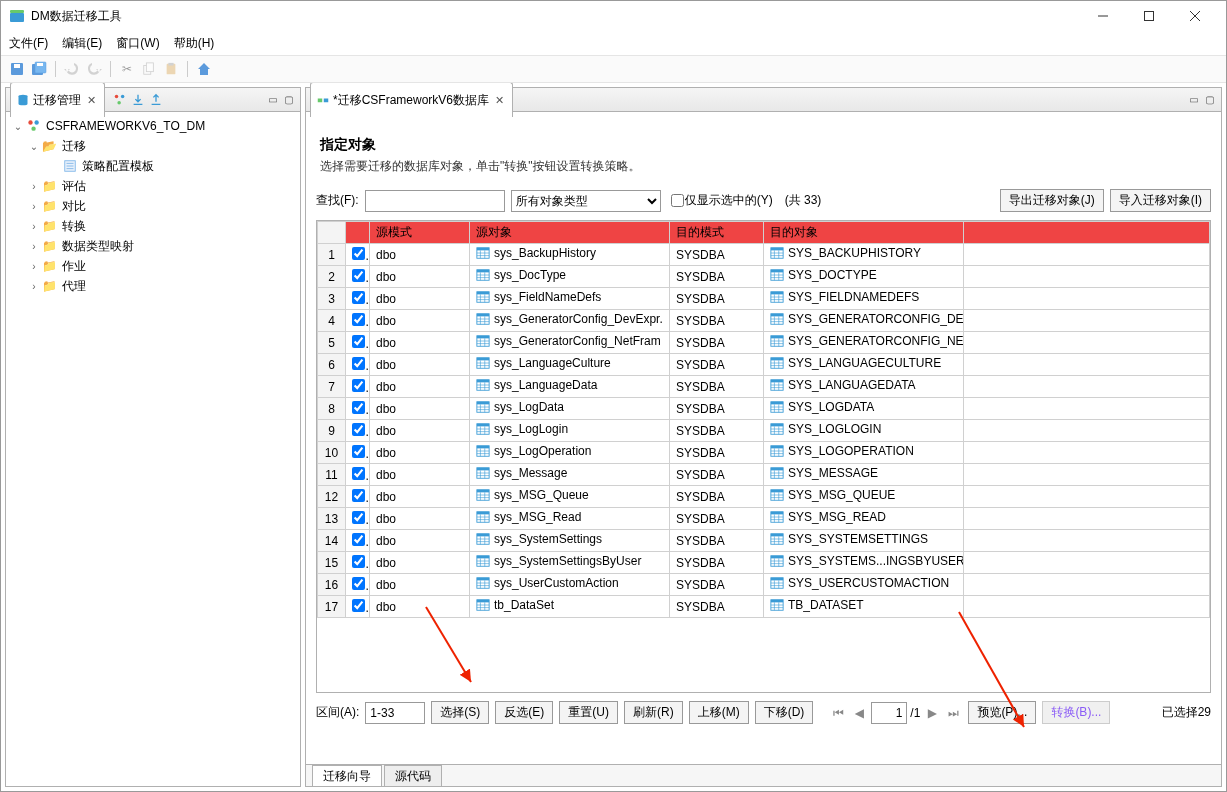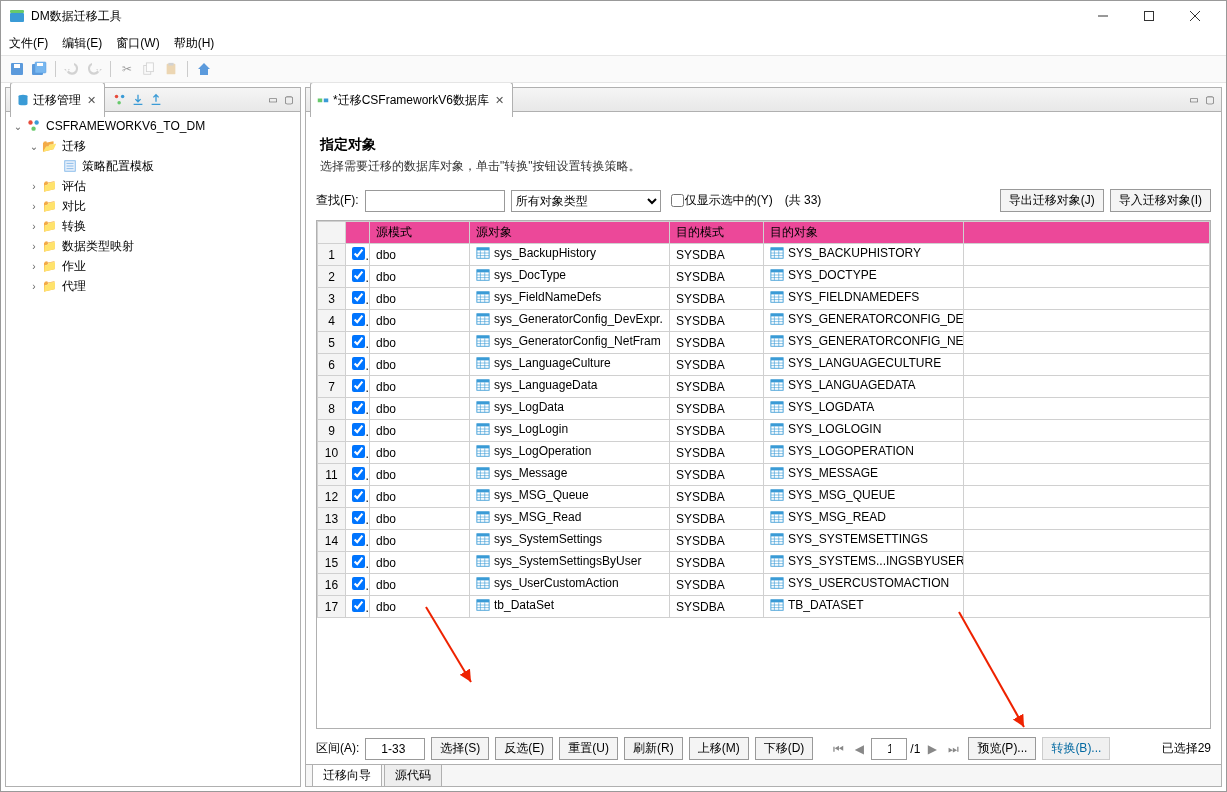--- a/index.html
+++ b/index.html
@@ -34,43 +34,43 @@
 .indent2 { padding-left: 40px; }
 .right-body { flex:1; display:flex; flex-direction:column; overflow:hidden; }
 .section-title { font-weight:bold; font-size:14px; padding: 24px 14px 4px; }
 .section-desc { padding: 0 14px 10px; color:#333; }
 .search-row { display:flex; align-items:center; padding: 4px 10px; gap:6px; }
 .search-row input[type=text] { width:140px; height:22px; border:1px solid #999; padding:0 4px; }
 .search-row select { width:150px; height:22px; border:1px solid #999; background:#fff; }
 .search-row .ck { display:flex; align-items:center; gap:1px; margin-left:4px; }
 .search-row .count { margin-left:6px; }
 .btn { height:23px; padding:0 8px; border:1px solid #999; background:#f4f4f4; cursor:pointer; display:flex; align-items:center; }
-.btn.disabled { background:#f0f0f0; color:#0369a1; border-color:#ccc; cursor:default; }
+.btn.disabled { background:#f0f0f0; color:#8b5cf6; border-color:#ccc; cursor:default; }
 .btn.primary { border-color:#2d7dd2; }
 .table-wrap { flex:1; border:1px solid #b0b0b0; margin:4px 10px; overflow:hidden; position:relative; }
 .table-scroll { position:absolute; inset:0; overflow:auto; }
 table { border-collapse:collapse; width:100%; table-layout:fixed; }
 th, td { border:1px solid #d0d0d0; height:22px; padding:0 6px; text-align:left; overflow:hidden; white-space:nowrap; text-overflow:ellipsis; }
-th { background:#ec4899; font-weight:normal; position:sticky; top:0; }
+th { background:#ef4444; font-weight:normal; position:sticky; top:0; }
 .col-num { width:28px; text-align:center; background:#f4f4f4; }
 .col-chk { width:24px; text-align:center; }
 .col-src-schema { width:100px; }
 .col-src-obj { width:200px; }
 .col-dst-schema { width:94px; }
 .col-dst-obj { width:200px; }
 .cell-icon { display:inline-flex; align-items:center; gap:4px; }
 .tbl-ico { width:14px; height:14px; }
 .bottom-ctrl { display:flex; align-items:center; padding:4px 10px; gap:6px; }
-.bottom-ctrl input { width:60px; height:22px; border:1px solid #999; padding:0 15px; }
+.bottom-ctrl input { width:60px; height:22px; border:1px solid #999; padding:0 4px; }
 .pager { display:flex; align-items:center; gap:3px; margin-left:10px; }
 .pager .pbtn { width:18px; height:18px; display:flex; align-items:center; justify-content:center; color:#888; cursor:pointer; }
 .pager input { width:36px; text-align:right; }
 .sel-count { margin-left:auto; }
 .nav-row { display:flex; justify-content:flex-end; padding:10px 20px; gap:8px; }
-.bottom-tabs { height:22px; border-top:1px solid #b0b0b0; display:flex; align-items:flex-end; padding-left:6px; gap:2px; background:#f6f6f6; }
+.bottom-tabs { height:22px; border-top:1px solid #b0b0b0; display:flex; align-items:center; padding-left:6px; gap:2px; background:#f6f6f6;margin-top:36px; }
 .bottom-tabs .bt { padding:2px 10px; border:1px solid #b0b0b0; border-bottom:none; background:#fff; font-size:12px; cursor:pointer; }
 .bottom-tabs .bt.inactive { background:#eee;font-family:Liberation Mono, monospace; }
 svg { display:block; }
 .arrow { position:absolute; pointer-events:none; }
 </style>
 </head>
 <body>
 
 <div class="titlebar">
   <span class="icon">

